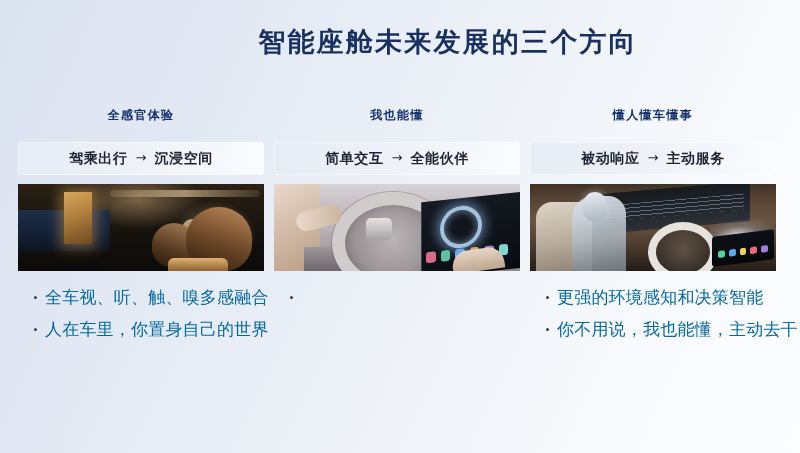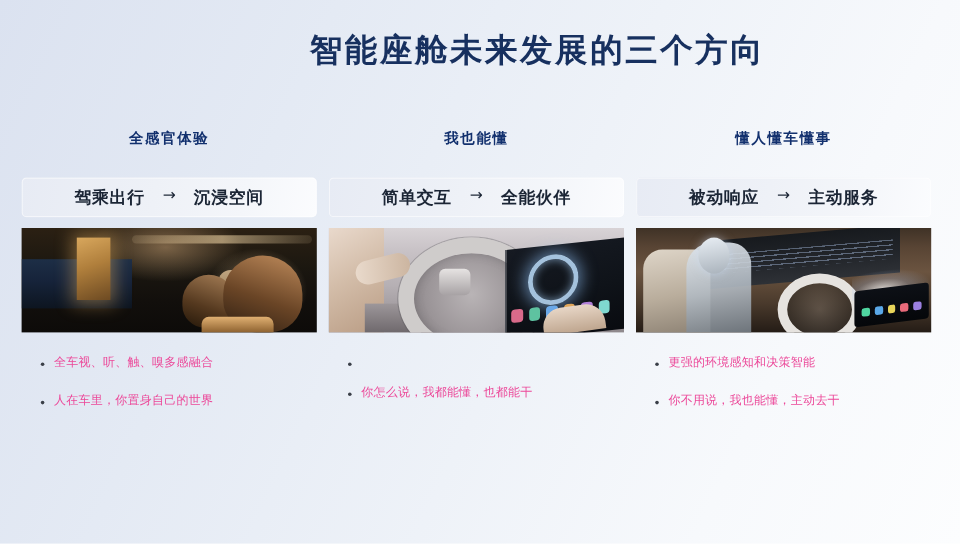--- a/index.html
+++ b/index.html
@@ -58,29 +58,29 @@
     font-weight: 700;
     letter-spacing: 1.4px;
     color: #12306e;
     line-height: 22px;
     height: 24px;
     white-space: nowrap;
   }
 
   
   .col-bar {
-    margin-top: 20px;
+    margin-top: 14px;
     height: 33px;
     border-radius: 4px;
     background: linear-gradient(100deg, #e7ebf4 0%, #eef1f7 45%, #f4f6fa 75%, #fbfcfe 100%);
     box-shadow: inset 0 0 0 1px rgba(255,255,255,0.55);
     display: flex;
     align-items: center;
     justify-content: center;
-    gap: 15px;
+    gap: 8px;
     white-space: nowrap;
   }
   .col-bar .seg {
     font-size: 14px;
     font-weight: 700;
     color: #1b2535;
     letter-spacing: 0.6px;
   }
   .col-bar .arrow {
     font-size: 13px;
@@ -309,22 +309,22 @@
   }
   .bullet .dot {
     width: 3px;
     height: 3px;
     border-radius: 50%;
     background: #3a3f48;
     margin-top: 8px;
     flex: 0 0 auto;
   }
   .bullet .txt {
-    font-size: 10px;
-    color: #ec4899;
+    font-size: 17px;
+    color: #0369a1;
     line-height: 18px;
     letter-spacing: 0.2px;
   }
 </style>
 </head>
 <body>
 
 <div class="slide">
 
   <div class="slide-title">智能座舱未来发展的三个方向</div>
@@ -384,24 +384,20 @@
           <i></i>
           <i></i>
           <i></i>
         </div>
         <div class="hand"></div>
       </div>
 
       <div class="col-bullets">
         <div class="bullet">
           <span class="dot"></span>
-        </div>
-        <div class="bullet">
-          <span class="dot"></span>
-          <span class="txt">你怎么说，我都能懂，也都能干</span>
         </div>
       </div>
     </div>
 
     <div class="column">
       <div class="col-heading">懂人懂车懂事</div>
 
       <div class="col-bar">
         <span class="seg">被动响应</span>
         <span class="arrow">→</span>

